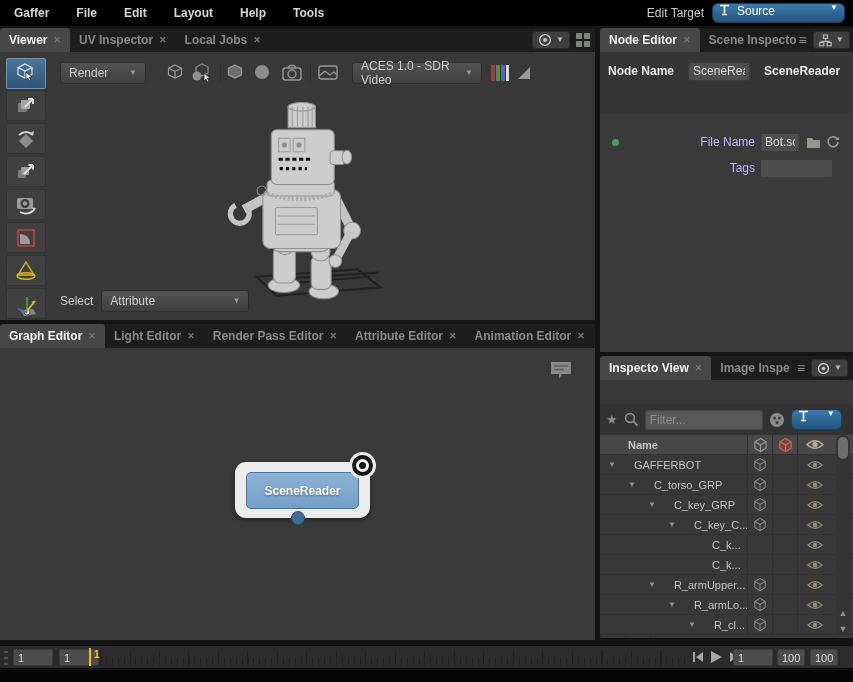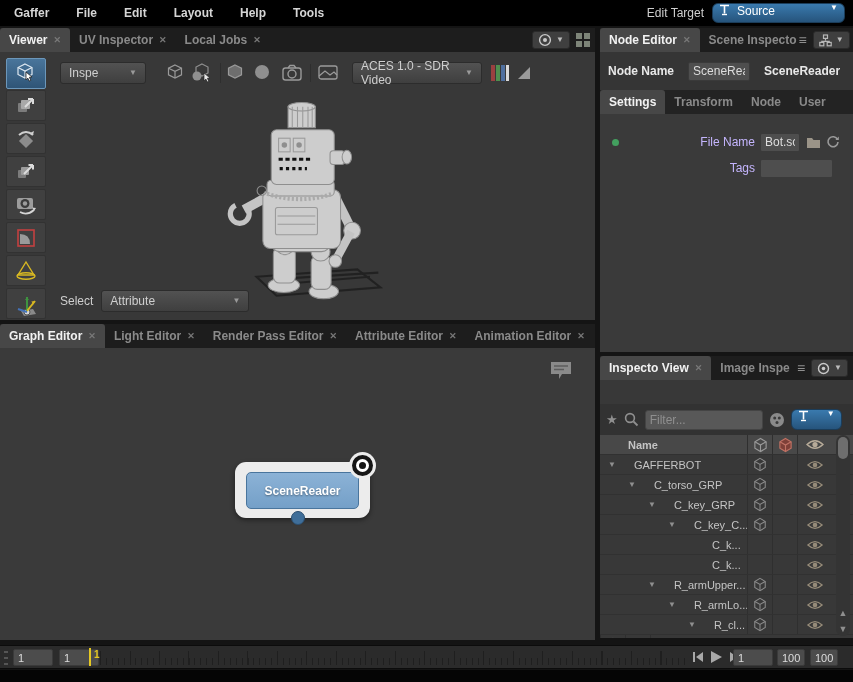--- a/index.html
+++ b/index.html
@@ -186,21 +186,21 @@
         <div class="tool-btn selected" style="margin-left:6px;">
           <svg width="22" height="22" viewBox="0 0 22 22">
               <g stroke="#dfe9f2" stroke-width="1.2" fill="none">
                 <path d="M10 2l7 3.5v7L10 16 3 12.5v-7z"></path>
                 <path d="M3 5.5l7 3.5 7-3.5M10 9v7"></path>
               </g>
               <path d="M11 10l6 5-2.6.3 1.4 3-1.6.8-1.4-3-1.8 1.8z" fill="#fff" stroke="#222" stroke-width=".8"></path>
             </svg>
         </div>
         <div class="dropdown" style="margin-left:14px; width:86px;">
-          <span>Inspe</span>
+          <span>Render</span>
           <span class="dd-arrow">▼</span>
         </div>
         <span class="icon-only" style="margin-left:16px;width:26px;">
           <svg width="20" height="20" viewBox="0 0 20 20">
               <g stroke="#9a9a9a" stroke-width="1.2" fill="none">
                 <path d="M10 2l6.5 3.2v6.6L10 15 3.5 11.8V5.2z"></path>
                 <path d="M3.5 5.2L10 8.4l6.5-3.2M10 8.4V15"></path>
               </g>
             </svg>
         </span>
@@ -480,34 +480,20 @@
         <span id="node-type-label">SceneReader</span>
         <span class="icon-only">
           <svg width="17" height="17" viewBox="0 0 17 17">
               <circle cx="8.5" cy="8.5" r="8" fill="#a9a9a9"></circle>
               <rect x="7.5" y="3.5" width="2" height="2.4" fill="#2d2d2d"></rect>
               <rect x="7.5" y="7" width="2" height="6.5" fill="#2d2d2d"></rect>
             </svg>
         </span>
 
       </div>
-      <div id="ne-subtabs">
-        <div class="tab active">
-            <span>Settings</span>
-          </div>
-        <div class="tab">
-            <span>Transform</span>
-          </div>
-        <div class="tab">
-            <span>Node</span>
-          </div>
-        <div class="tab">
-            <span>User</span>
-          </div>
-      </div>
       <div id="ne-form">
         <div class="form-row" style="top:18px;">
           <span class="status-dot"></span>
           <span class="form-label">File Name</span>
           <input class="txt-field" style="position: absolute; left: 160px; width: 40px;" value="Bot.scc">
           <span class="icon-only" style="position:absolute;left:206px;">
             <svg width="15" height="13" viewBox="0 0 15 13">
                 <path d="M1 2h5l1.5 2H14v8H1z" fill="#9b9488"></path>
               </svg>
           </span>

